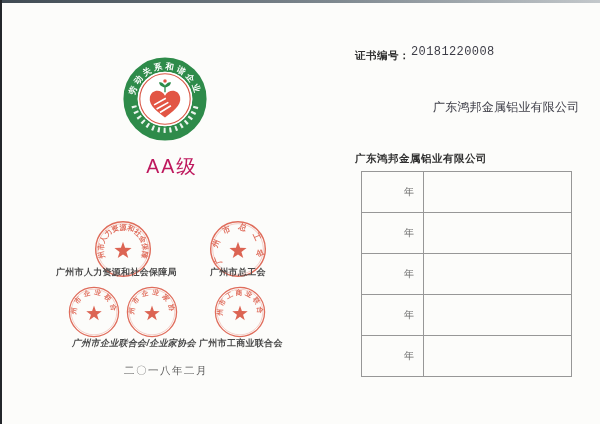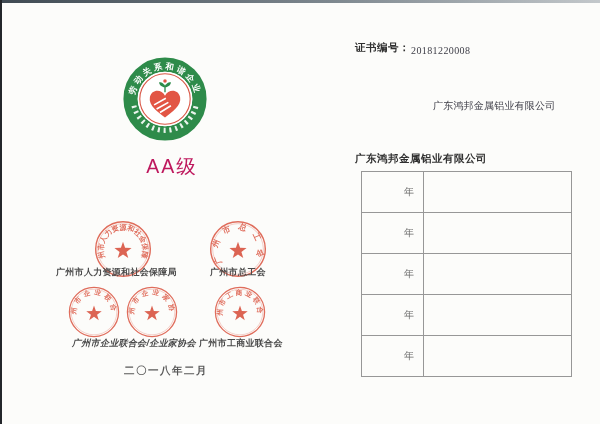--- a/index.html
+++ b/index.html
@@ -52,34 +52,34 @@
     position:absolute;font-size:9px;font-weight:bold;color:#4a4a4a;
     letter-spacing:.3px;white-space:nowrap;z-index:5;
   }
   .cap1{left:56px;top:266px;}
   .cap2{left:210px;top:266px;}
   .cap3{left:72px;top:337px;font-style:italic;}
   .cap4{left:199px;top:337px;}
 
   .issue-date{
     position:absolute;left:60px;top:364px;width:212px;text-align:center;
-    font-size:10.5px;letter-spacing:1.5px;color:#585858;font-weight:700;
+    font-size:10.5px;letter-spacing:1.5px;color:#585858;font-weight:400;
   }
 
   
   .field-label{
     position:absolute;font-size:10.5px;font-weight:bold;color:#303030;
     letter-spacing:.5px;white-space:nowrap;
   }
-  .lbl-certno{left:355px;top:41px;text-align:center;}
+  .lbl-certno{left:355px;top:49px;text-align:center;}
   .lbl-holder{left:355px;top:96px;}
   .lbl-valid{left:355px;top:152px;}
   .field-value{
-    position:absolute;font-size:10px;color:#3c3c46;white-space:nowrap;
-    font-family:Liberation Serif, serif;
+    position:absolute;font-size:12px;color:#3c3c46;white-space:nowrap;
+    font-family:Liberation Mono, monospace;
   }
   .val-certno{left:411px;top:45px;letter-spacing:.4px;}
   .val-holder{left:433px;top:99px;letter-spacing:.2px;}
 
   table.verify{
     position:absolute;left:361px;top:171px;width:197px;height:196px;
     border-collapse:collapse;table-layout:fixed;
   }
   table.verify td{
     border:1px solid #979797;height:38px;

